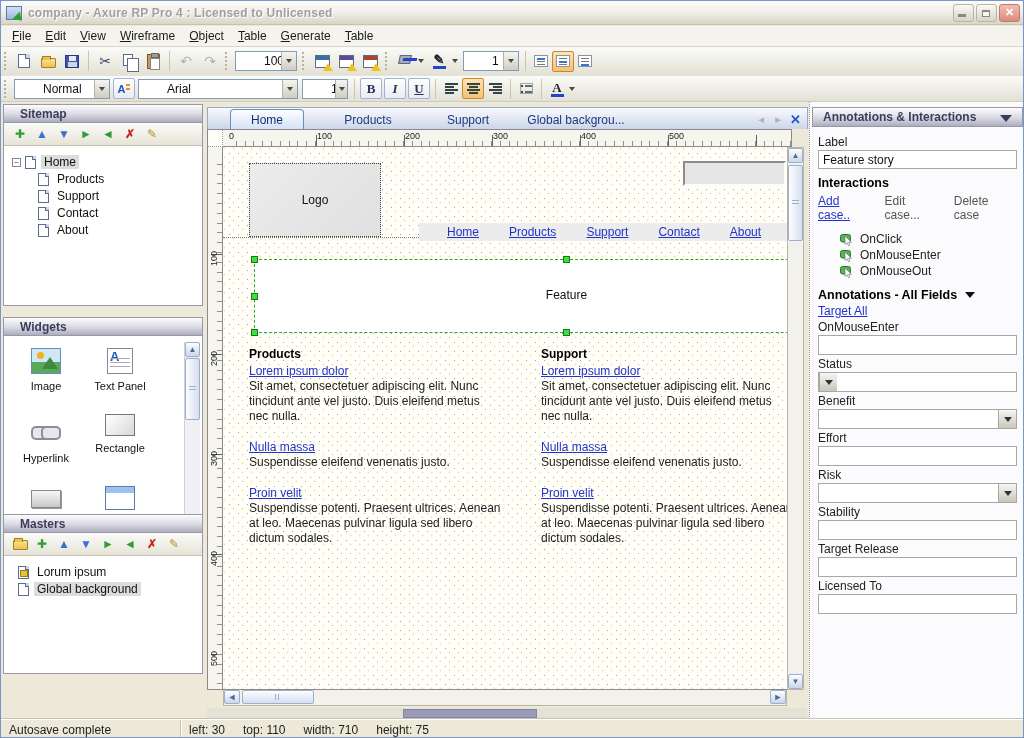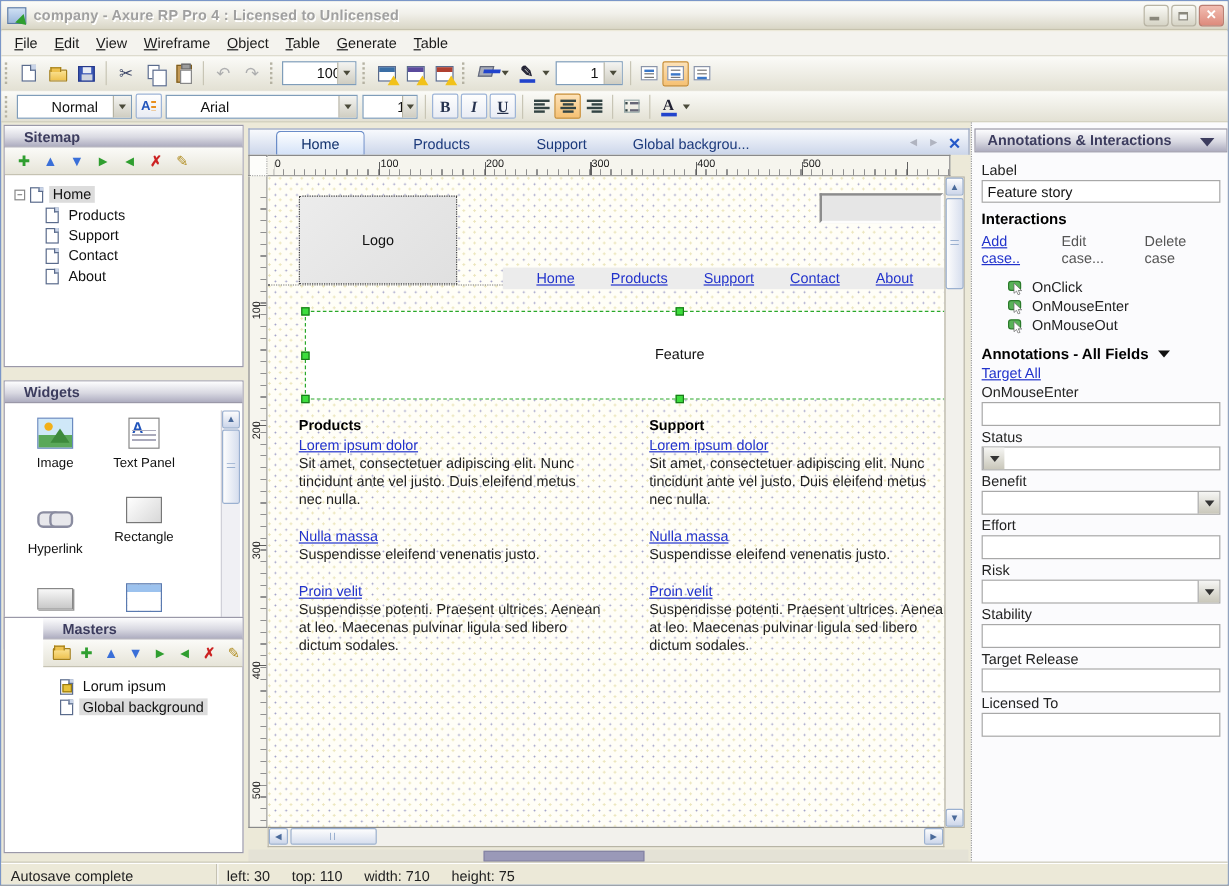--- a/index.html
+++ b/index.html
@@ -484,21 +484,21 @@
           <span class="wico wico-table"></span>
         </div>
       </div>
       <div class="vscroll">
         <span class="sbtn" style="top:0;">▲</span>
         <span class="sthumb" style="top:16px; height:62px;"></span>
         <span class="sbtn" style="bottom:0; top:auto;">▼</span>
       </div>
     </div>
 
-    <div class="panel" style="top:412px; height:197px;padding-left:32px;">
+    <div class="panel" style="top:412px; height:160px;">
       <div class="phead">
           <span>Masters</span>
         </div>
       <div class="ptools">
         <span class="pt"><span class="ico-open" style="display:inline-block"></span></span>
         <span class="pt c-green">✚</span>
         <span class="pt c-blue">▲</span>
         <span class="pt c-blue">▼</span>
         <span class="pt c-green">►</span>
         <span class="pt c-green">◄</span>

